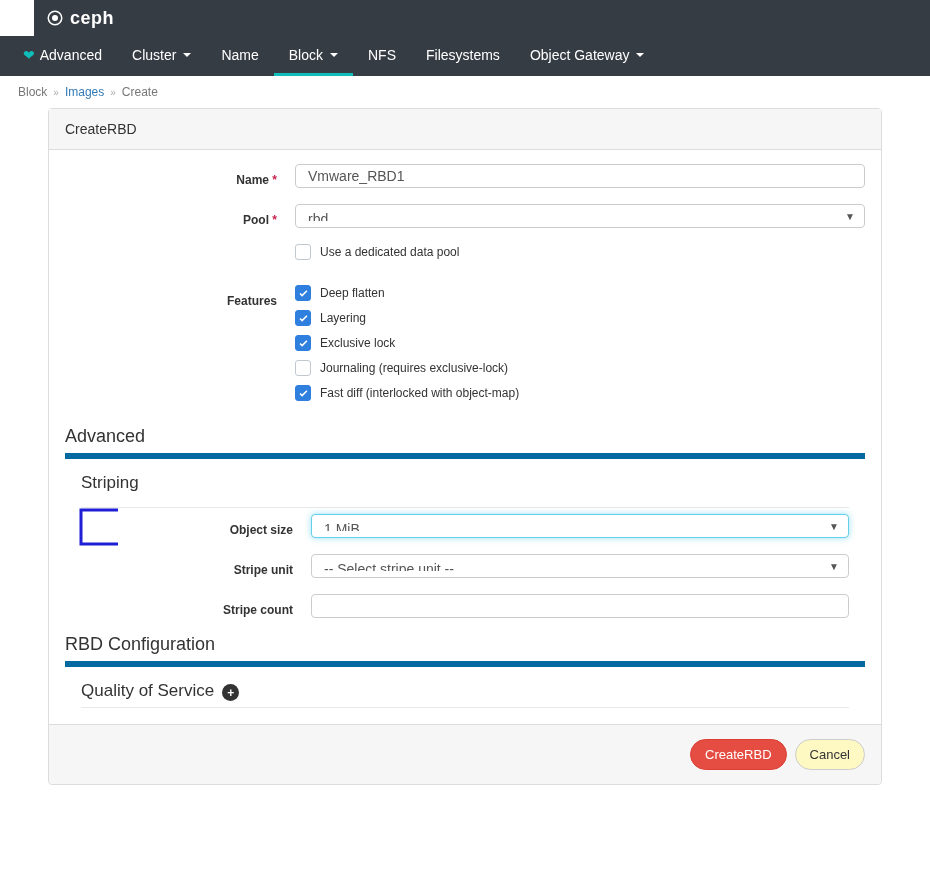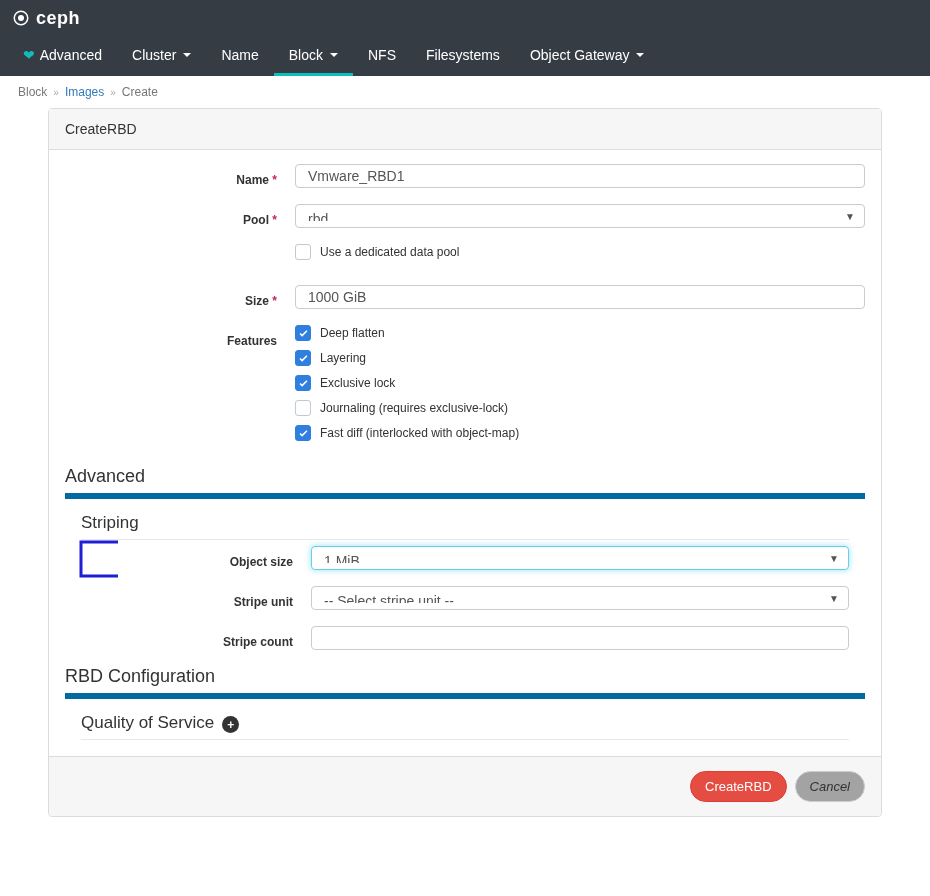--- a/index.html
+++ b/index.html
@@ -1,18 +1,18 @@
 <!DOCTYPE html>
 <html><head>
   <meta charset="utf-8">
   <style>
     * { box-sizing: border-box; margin: 0; padding: 0; }
     body { font-family: "Helvetica Neue", Helvetica, Arial, sans-serif; font-size: 13px; color: #333; background: #fff; }
 
-    .topbar { background: #363c44; color: #fff; height: 36px; display: flex; align-items: center; padding: 0 12px; }
+    .topbar { background: #363c44; color: #fff; height: 36px; display: flex; align-items: center; padding: 0 12px; margin-left: 34px; }
     .logo { display: flex; align-items: center; gap: 6px; font-size: 18px; font-weight: 600; letter-spacing: 0.5px; }
     .logo svg { width: 18px; height: 18px; }
 
     .navbar { background: #363c44; display: flex; align-items: stretch; padding: 0 8px; height: 40px; }
     .nav-item { color: #fff; padding: 0 15px; display: flex; align-items: center; gap: 5px; font-size: 14px; cursor: pointer; border-bottom: 3px solid transparent; }
     .nav-item.active { border-bottom-color: #0fbeb9; }
     .heart-icon { color: #0fbeb9; }
     .caret { border-top: 4px solid #fff; border-left: 4px solid transparent; border-right: 4px solid transparent; display: inline-block; margin-left: 2px; }
 
     .breadcrumb { padding: 9px 18px; font-size: 12px; color: #777; display: flex; align-items: center; gap: 6px; }
@@ -38,27 +38,27 @@
     .sel-wrap { position: relative; }
     .sel-wrap::after { content: "▼"; position: absolute; right: 10px; top: 50%; transform: translateY(-50%); font-size: 10px; color: #555; pointer-events: none; }
     .sel-wrap.focused select { border-color: #66cfe9; box-shadow: 0 0 6px rgba(81,203,238,.6); outline: none; }
 
     .chkline { display: flex; align-items: center; gap: 9px; margin-bottom: 9px; font-size: 12px; }
     .chk { width: 16px; height: 16px; border: 1px solid #c2c8d0; border-radius: 3px; display: inline-flex; align-items: center; justify-content: center; cursor: pointer; }
     .chk.on { background: #2f7fde; border-color: #2f7fde; }
     .chk.on svg { width: 11px; height: 11px; }
 
     .section-head { font-size: 18px; font-weight: 400; color: #333; margin: 14px 0 4px; border-bottom: 6px solid #0369a1; padding-bottom: 6px; }
-    .section-sub { font-size: 17px; font-weight: 400; margin: 14px 0 6px; border-bottom: 1px solid #e8e8e8; padding-bottom: 6px; }
+    .section-sub { font-size: 17px; font-weight: 400; margin: 14px 0 6px; border-bottom: 1px solid #e8e8e8; padding-bottom: 14px; }
     .qos-line { display: flex; align-items: flex-end; gap: 8px; font-size: 17px; margin: 14px 0 6px; border-bottom: 1px solid #e8e8e8; padding-bottom: 6px; }
     .plus-ico { width: 17px; height: 17px; border-radius: 50%; background: #333; color: #fff; display: inline-flex; align-items: center; justify-content: center; font-size: 12px; font-weight: 700; cursor: pointer; }
 
     .footer { background: #f6f6f6; padding: 14px 16px; display: flex; justify-content: flex-end; gap: 8px; border-top: 1px solid #dcdcdc; border-radius: 0 0 4px 4px; }
     .btn-primary { background: #e54d42; color: #fff; border: 1px solid #dc3f34; padding: 7px 14px; border-radius: 18px; font-size: 13px; cursor: pointer; }
-    .btn-default { background: #a3a3a3; color: #333; border: 1px solid #ccc; padding: 7px 14px; border-radius: 18px; font-size: 13px; cursor: pointer; font-style: italic; }
+    .btn-default { background: #fef9c3; color: #333; border: 1px solid #ccc; padding: 7px 14px; border-radius: 18px; font-size: 13px; cursor: pointer; }
 
     .bracket { position: absolute; left: -8px; top: -6px; }
   </style>
 </head>
 <body>
 
 <div class="topbar">
   <div class="logo">
     <svg viewBox="0 0 24 24" fill="none" stroke="#fff" stroke-width="2">
         <circle cx="12" cy="12" r="9"></circle>
@@ -128,24 +128,20 @@
       <div class="row">
         <div class="lbl"></div>
         <div class="ctl">
           <div class="chkline">
             <span class="chk"></span>
             <span>Use a dedicated data pool</span>
           </div>
         </div>
       </div>
 
-      <div class="row">
-        <div class="lbl"><span>Size</span> <span class="req">*</span></div>
-        <div class="ctl"><input class="txt" value="1000 GiB" style=""></div>
-      </div>
 
       <div class="row">
         <div class="lbl">Features</div>
         <div class="ctl" id="features-ctl">
             <div class="chkline">
               <span class="chk on">
                 <svg viewBox="0 0 16 16">
                   <path d="M3 8l3 3 7-7" fill="none" stroke="#fff" stroke-width="2.3"></path>
                 </svg>
               </span>

